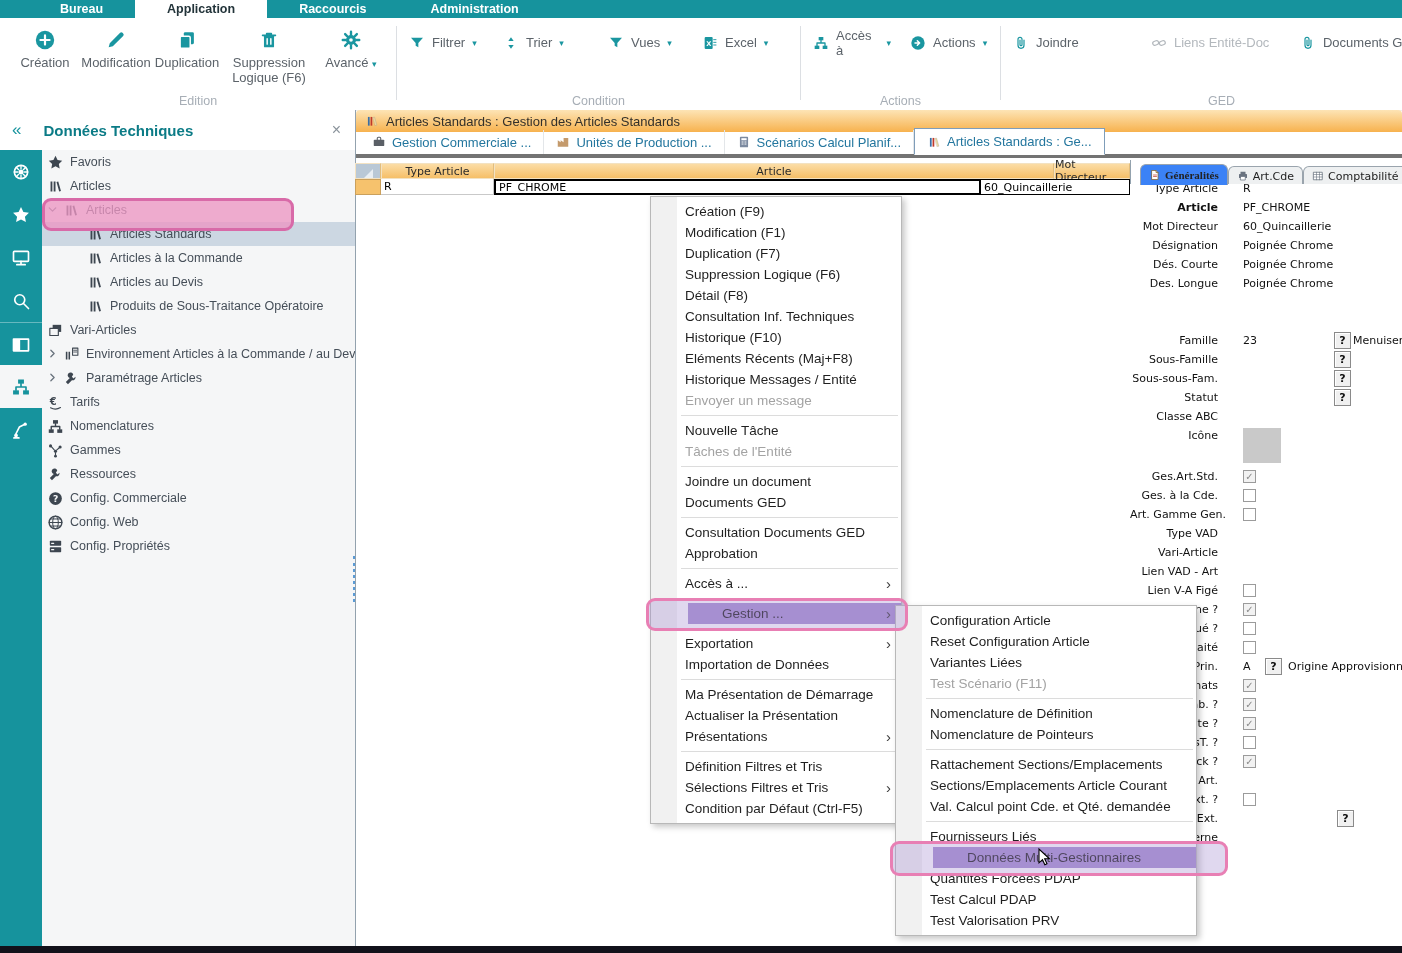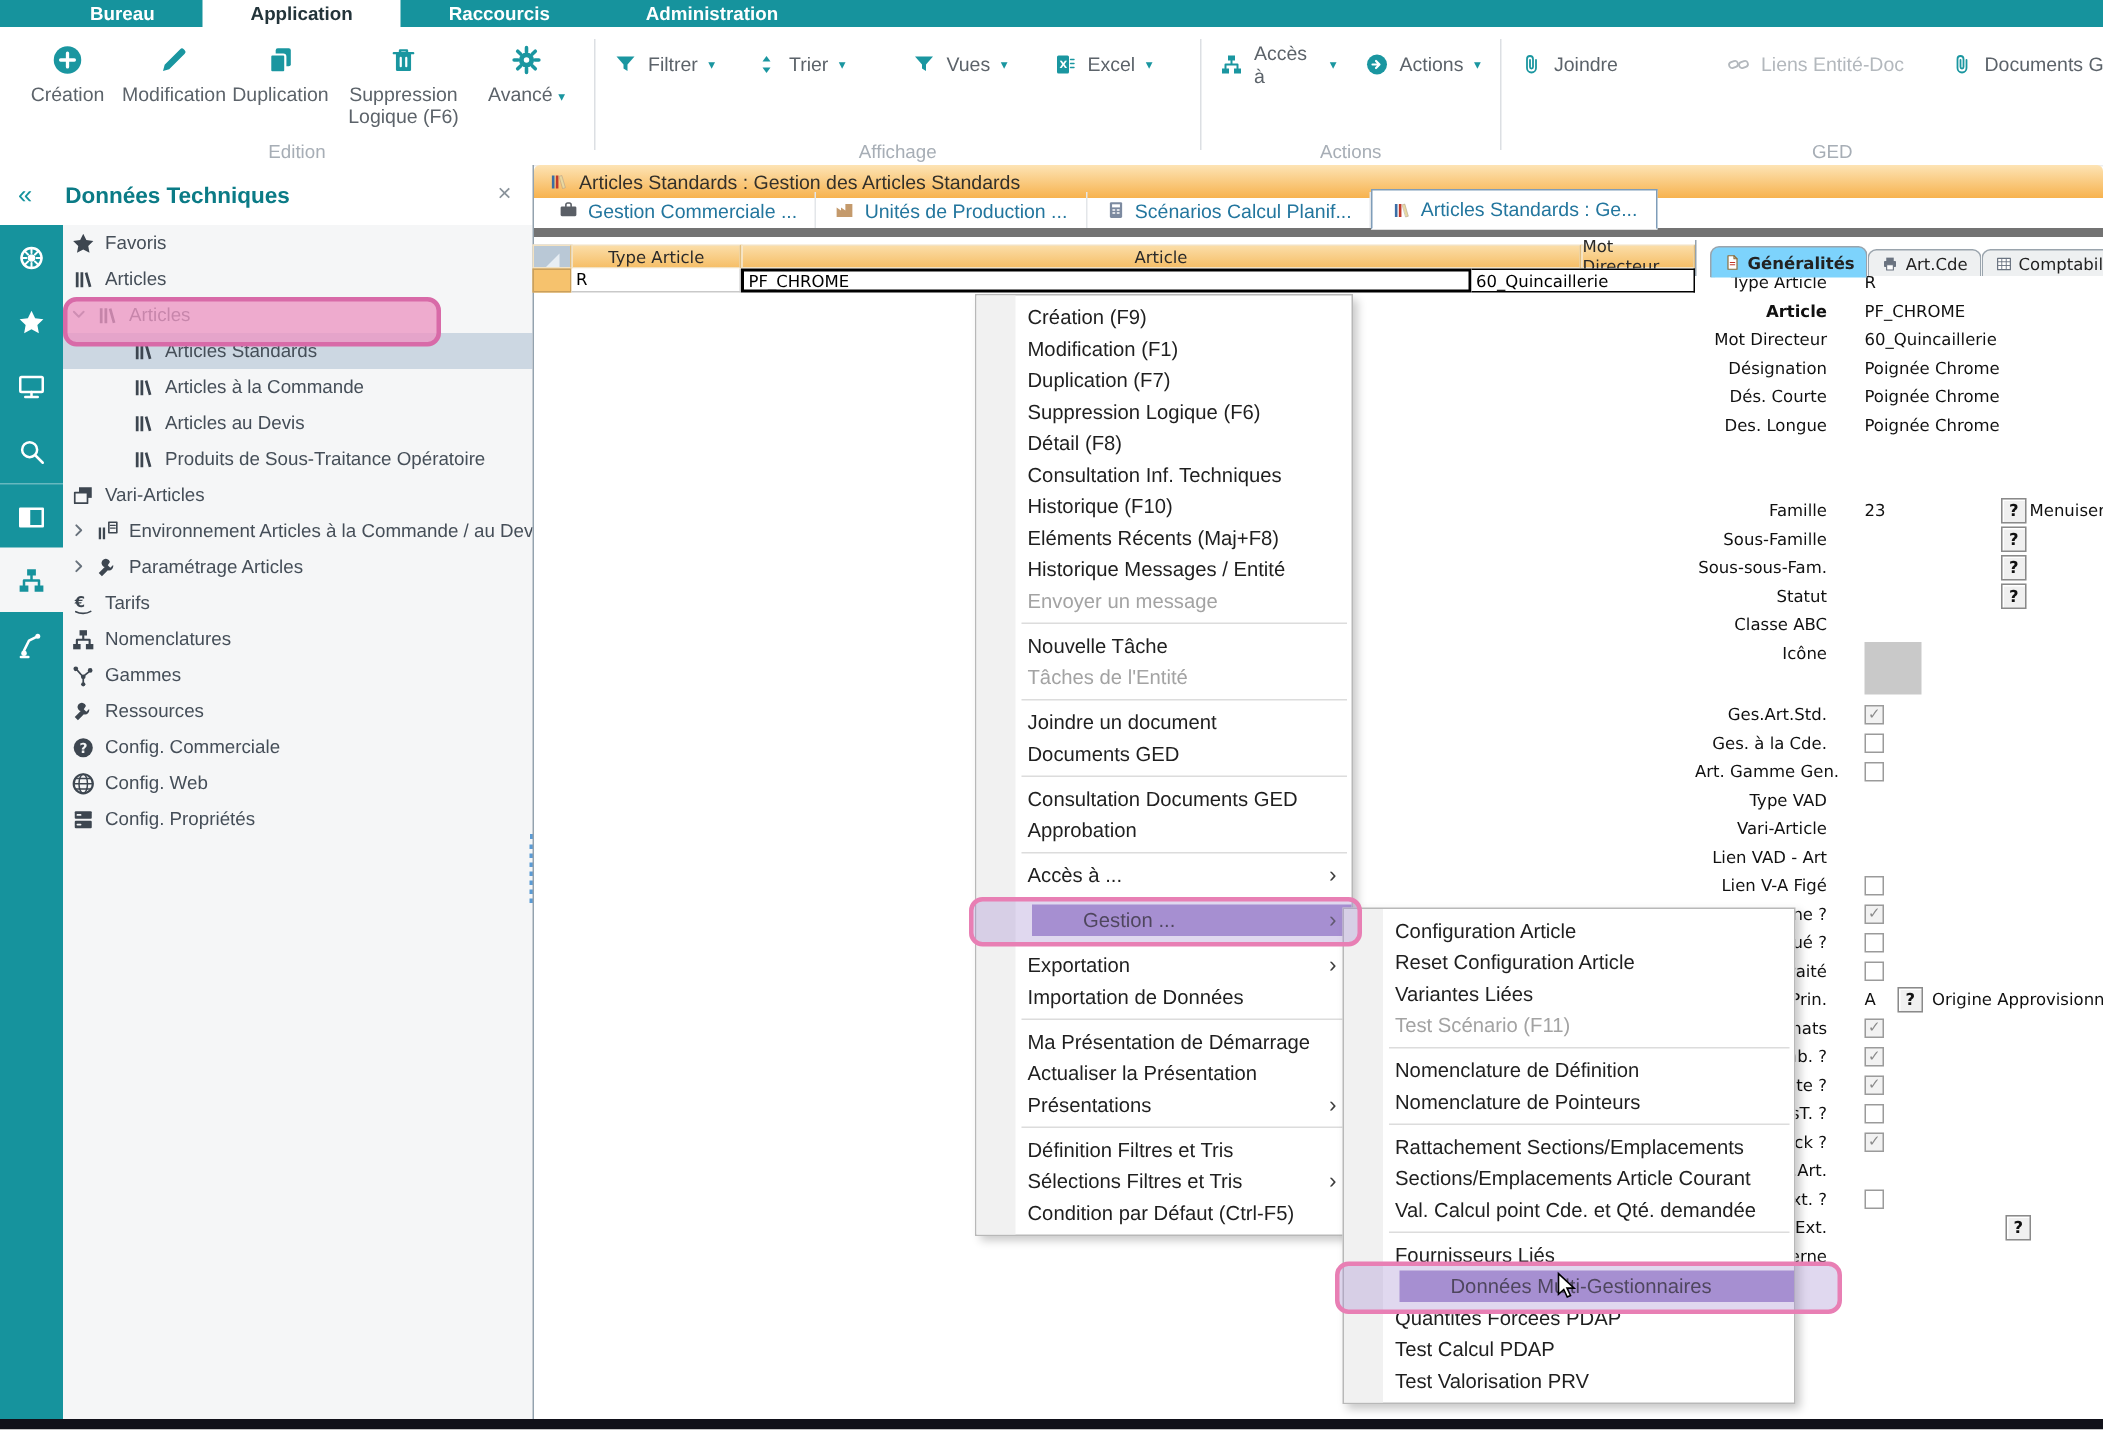--- a/index.html
+++ b/index.html
@@ -49,21 +49,21 @@
   .chev{width:16px;height:14px;flex:none;color:#68727c;}
   .chev svg{width:13px;height:13px;}
   .ticn{width:17px;height:17px;margin:0 6px 0 1px;flex:none;color:#3d4650;}
   #splitter-dots{position:absolute;left:350px;top:556px;width:3px;height:46px;border-right:3px dotted #5b9bd5;}
   #vline-main{position:absolute;left:355px;top:110px;bottom:7px;width:1px;background:#93a2ae;}
 
   
   #wtitle{position:absolute;left:356px;right:0;top:110px;height:22px;background:linear-gradient(#fde4b5,#f7b24e);
     border-radius:4px 4px 0 0;display:flex;align-items:center;font-size:13px;color:#33302a;}
   #wtitle .icn{width:14px;height:14px;margin:0 7px 0 9px;}
-  #wtabs{position:absolute;left:356px;right:0;top:132px;height:26px;background:#fff;border-bottom:6px solid #737373;
+  #wtabs{position:absolute;left:356px;right:0;top:132px;height:26px;background:#fff;border-bottom:4px solid #737373;
     display:flex;align-items:flex-end;padding-left:4px;box-sizing:border-box;}
   .wtab{height:24px;display:flex;align-items:center;gap:6px;padding:0 12px;font-size:13px;color:#23769e;
     border-right:1px solid #e3e6e9;white-space:nowrap;cursor:default;}
   .wtab .icn{width:14px;height:14px;}
   .wtab.active{border:1px solid #7f9db9;background:#fff;margin-bottom:-1px;height:25px;border-bottom:1px solid #fff;}
 
   
   .gcell{position:absolute;top:163px;height:16px;background:linear-gradient(#fbdda7,#f6bf68);
     border:1px solid #f3e2c2;border-right-color:#e2bd7d;box-sizing:border-box;
     font-family:"DejaVu Sans",sans-serif;font-size:11px;color:#2a2a2a;display:flex;align-items:center;justify-content:center;}
@@ -79,21 +79,21 @@
   #gr-c2{left:494px;width:487px;border:2px solid #000;}
   #gr-c3{left:981px;width:149px;border:1px solid #000;border-left:none;}
 
   
   #rp-divider{position:absolute;left:1130px;top:160px;bottom:7px;width:1px;background:#93a2ae;}
   #rp-tabline{position:absolute;left:1131px;right:0;top:184px;height:1px;background:#9aa4ad;}
   #ptabs{position:absolute;left:1140px;top:165px;height:20px;display:flex;align-items:flex-end;}
   .ptab{display:flex;align-items:center;gap:4px;padding:0 8px;font-family:"DejaVu Sans",sans-serif;font-size:11px;color:#222;
     background:#eef0f1;border:1px solid #9aa4ad;border-bottom:none;border-radius:6px 6px 0 0;height:18px;white-space:nowrap;cursor:default;}
   .ptab .icn{width:12px;height:12px;}
-  .ptab.active{background:#7dd3fc;font-weight:bold;height:20px;position:relative;z-index:2;}
+  .ptab.active{background:#3b82f6;font-weight:bold;height:20px;position:relative;z-index:2;font-family:Liberation Serif, serif;}
   #fields{position:absolute;left:1130px;right:0;top:184px;bottom:7px;overflow:hidden;background:#fff;}
   .frow{position:absolute;left:0;right:0;height:16px;font-family:"DejaVu Sans",sans-serif;font-size:11px;color:#111;}
   .flabel{position:absolute;left:0;width:88px;text-align:right;top:2px;white-space:nowrap;}
   .flabel.b{font-weight:bold;}
   .fvalue{position:absolute;left:113px;top:2px;white-space:nowrap;}
   .fextra{position:absolute;top:2px;white-space:nowrap;}
   .cb{position:absolute;left:113px;top:2px;width:11px;height:11px;border:1px solid #9b9b9b;background:#fff;
     display:flex;align-items:center;justify-content:center;font-size:10px;color:#8a8a8a;line-height:1;}
   .cb.checked{background:#f2f2f2;}
   .qbtn{position:absolute;top:0px;width:15px;height:15px;background:#f0f0f0;border:1px solid #8a8a8a;
@@ -222,21 +222,21 @@
                 <rect x="4" y="3" width="12" height="18" rx="1.5" fill="currentColor" stroke="none"></rect>
                 <path d="M17.5 7H21M17.5 11H21M17.5 15H21" stroke-width="1.4"></path>
                 <text x="6.5" y="16" font-size="10" font-weight="bold" fill="#fff" stroke="none" font-family="DejaVu Sans">X</text>
               </svg>
             </span>
             <span class="slbl">Excel</span>
             <span class="caret">▾</span>
           </div>
         </div>
       </div>
-      <div class="glabel">Affichage</div>
+      <div class="glabel">Condition</div>
     </div>
     <div class="gsep"></div>
     <div class="rgroup grp-actions">
       <div class="rows">
         <div class="srow">
           <div class="sbtn">
             <span class="icn " style="width:16px;height:16px">
               <svg viewBox="0 0 24 24" fill="none" stroke="currentColor" stroke-width="2" stroke-linecap="round" stroke-linejoin="round">
                 <rect x="8.5" y="3" width="7" height="5" fill="currentColor" stroke="none"></rect>
                 <rect x="2.5" y="16" width="7" height="5" fill="currentColor" stroke="none"></rect>

